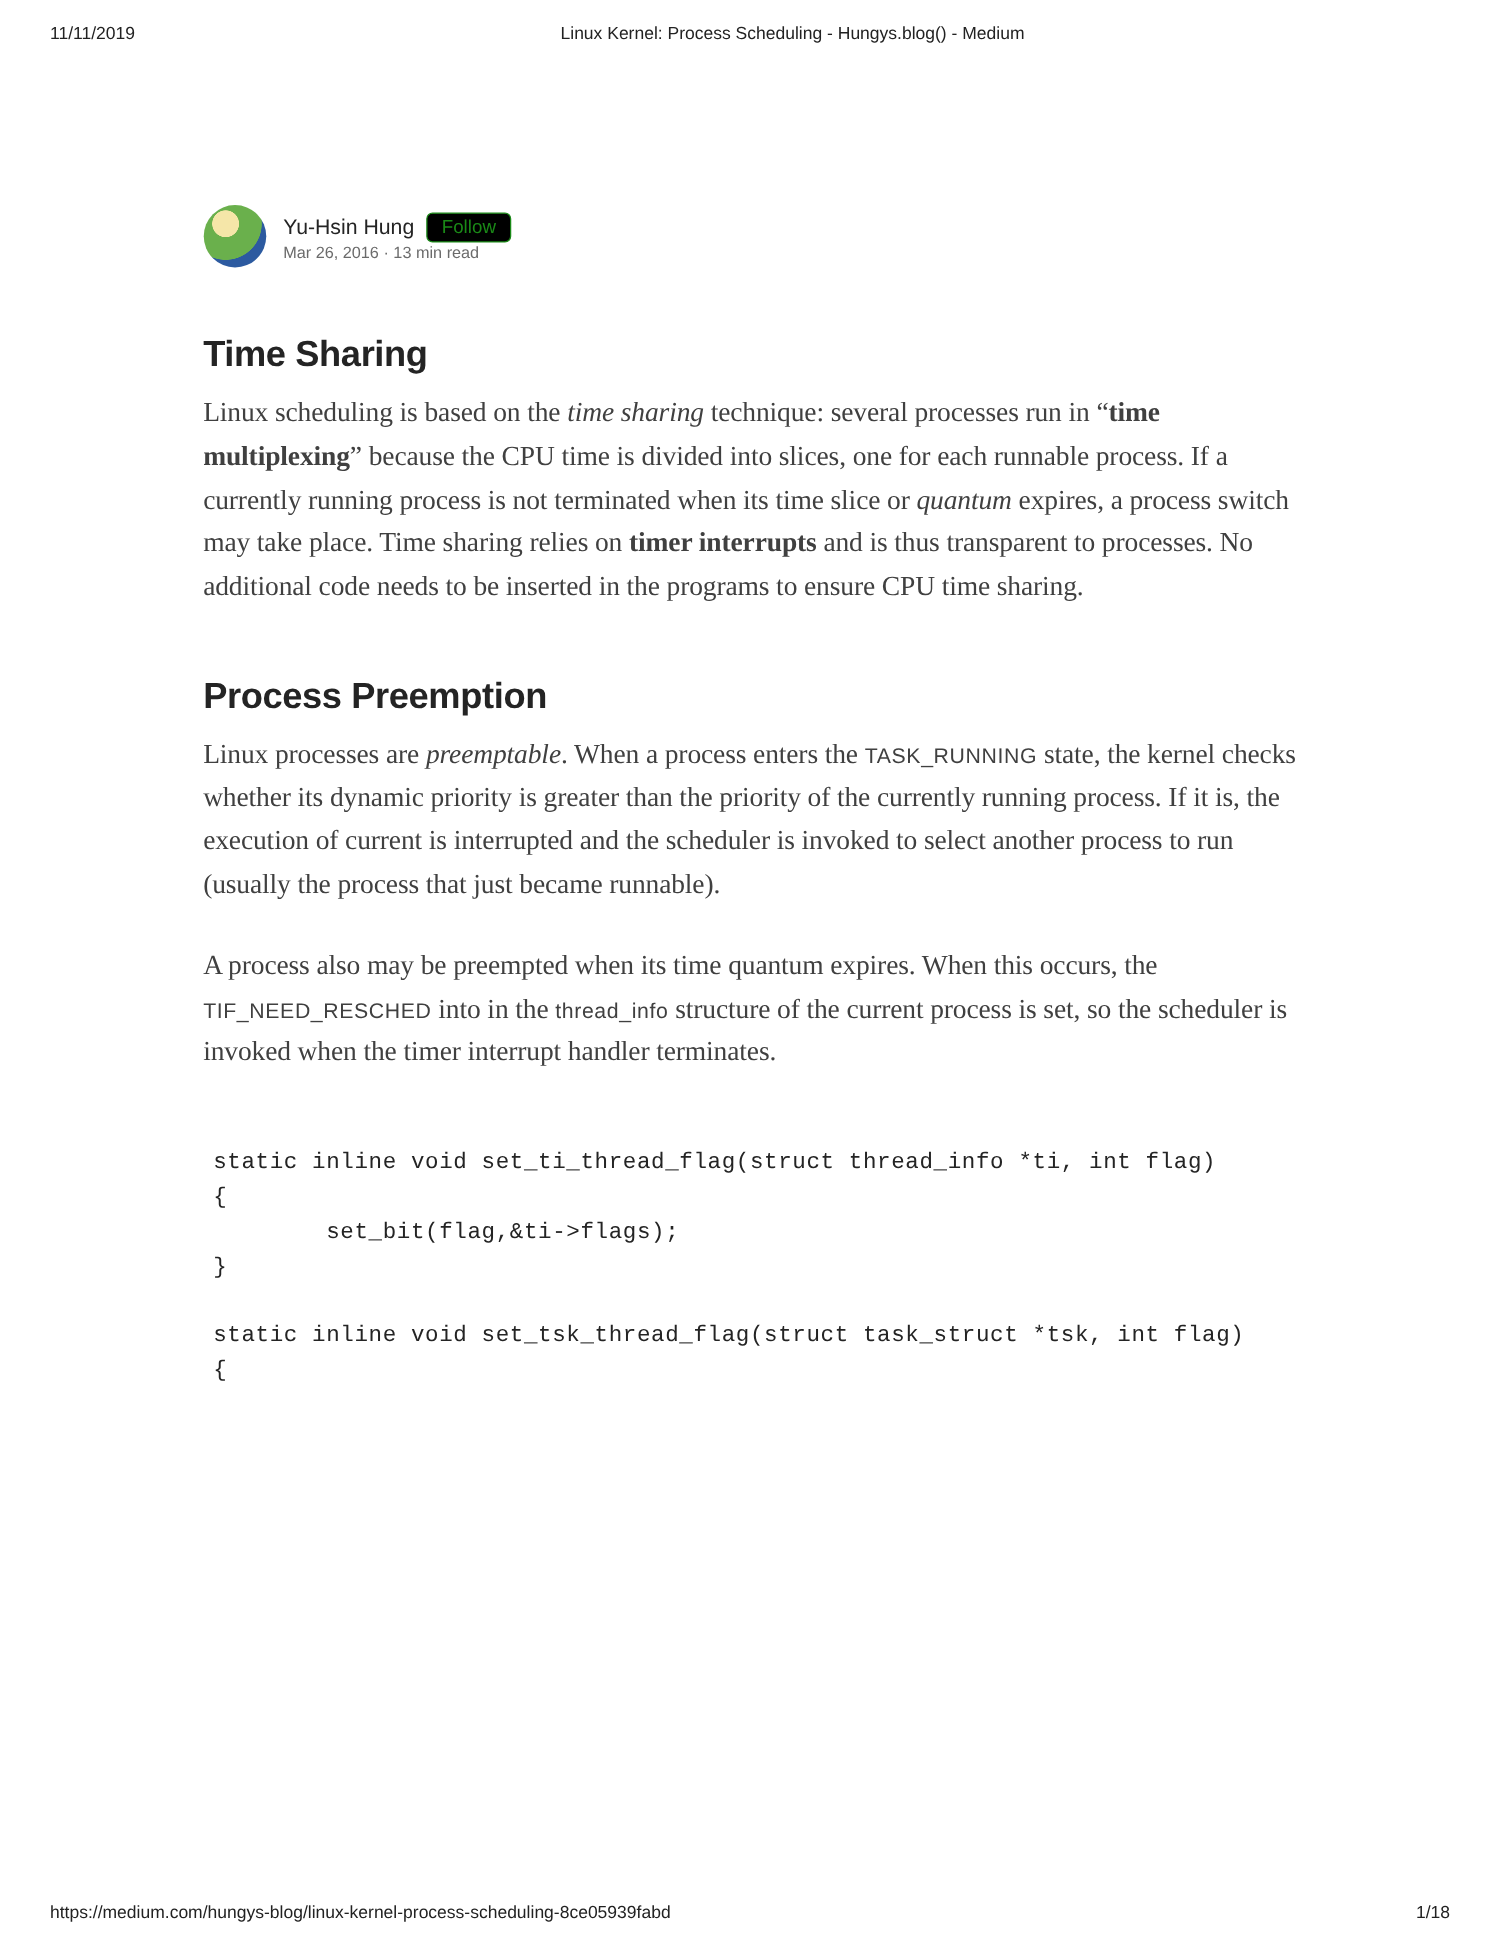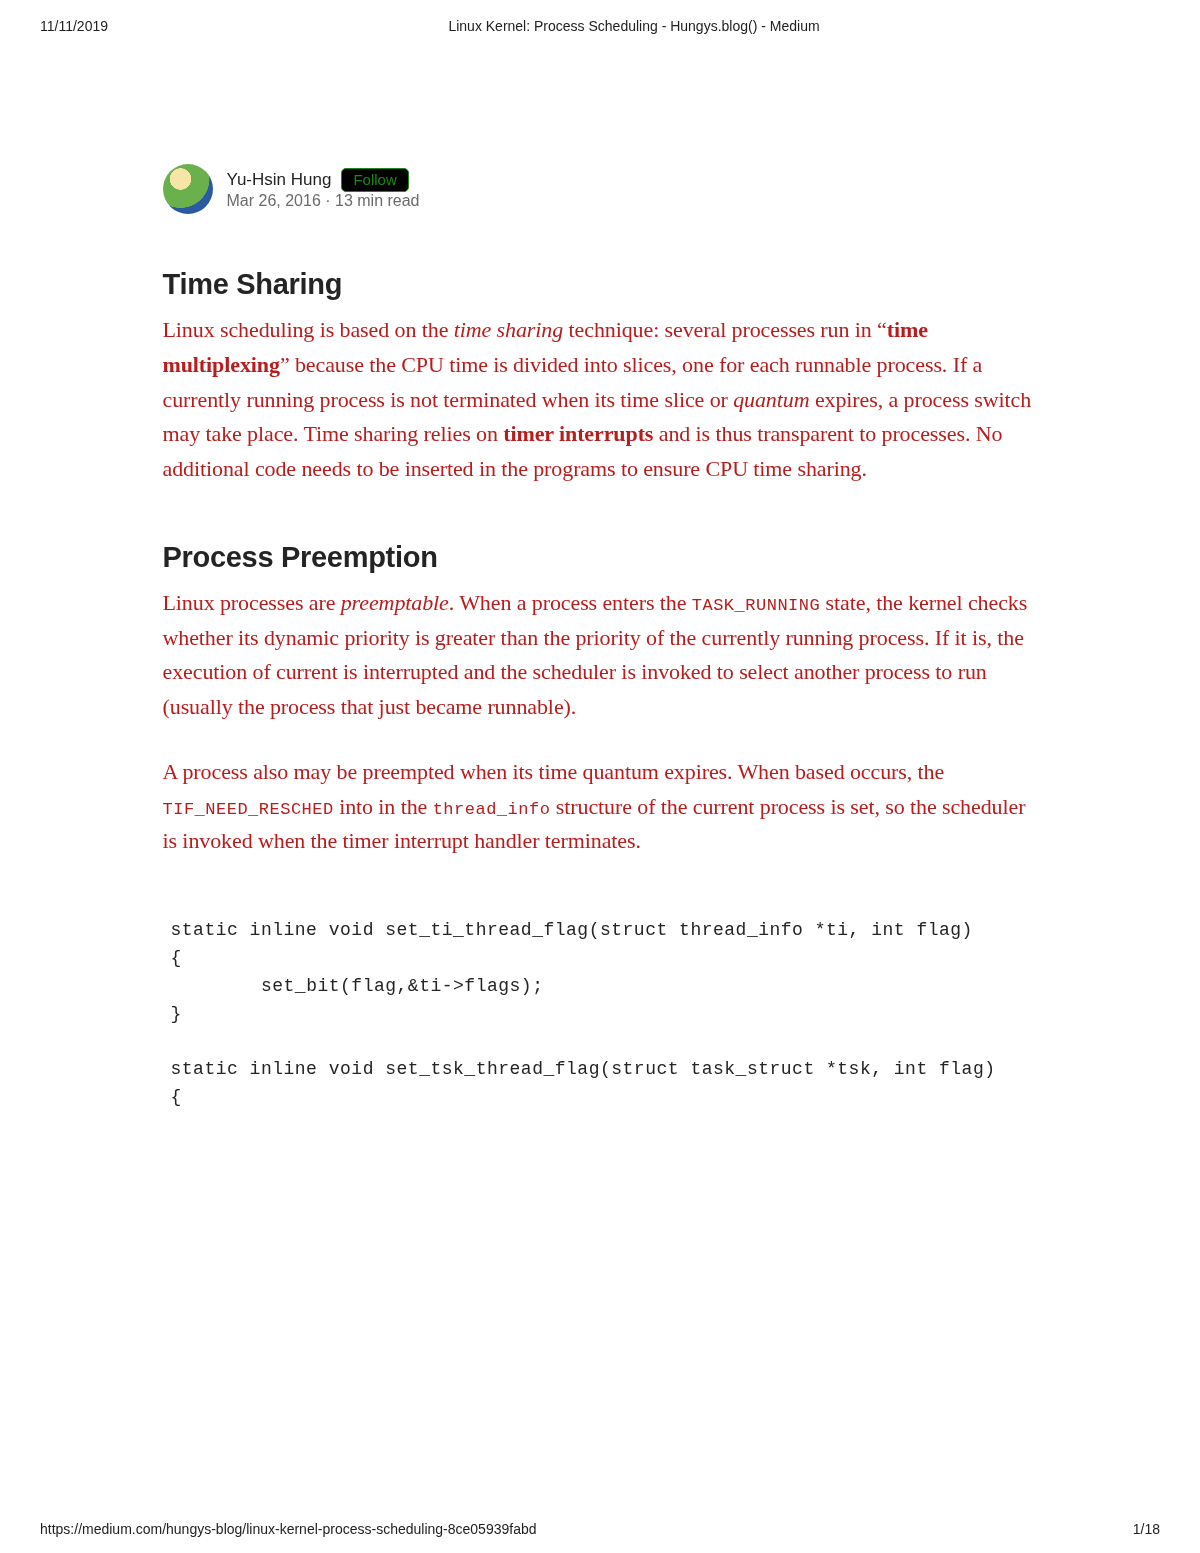--- a/index.html
+++ b/index.html
@@ -64,44 +64,44 @@
     font-size: 15px;
     color: #1a8917;
     border: 1.5px solid #1a8917;
     background: #000000;
     border-radius: 5px;
     padding: 2px 11px 3px 11px;
     cursor: pointer;
   }
   .meta {
     font-family: -apple-system, BlinkMacSystemFont, "Segoe UI", Helvetica, Arial, sans-serif;
-    font-size: 16px;
+    font-size: 13px;
     color: #6b6b6b;
   }
   h2.section {
     font-family: -apple-system, BlinkMacSystemFont, "Segoe UI", Helvetica, Arial, sans-serif;
     font-weight: 700;
     font-size: 29px;
     color: #242424;
     margin-top: 54px;
     letter-spacing: -0.3px;
   }
   p.body {
     font-family: Georgia, 'Times New Roman', serif;
     font-size: 22px;
     line-height: 1.58;
-    color: #b91c1c;
+    color: #404040;
     margin-top: 12px;
     letter-spacing: -0.1px;
   }
   p.body + p.body { margin-top: 30px; }
   .italic { font-style: italic; }
   .bold { font-weight: 700; }
   code.inline {
-    font-family: Liberation Mono, monospace;
+    font-family: Liberation Sans, sans-serif;
     font-size: 17px;
     letter-spacing: 0.5px;
     background: transparent;
   }
   pre.codeblock {
     font-family: "Courier New", Courier, monospace;
     font-size: 18px;
     line-height: 1.55;
     color: #242424;
     margin-top: 58px;
@@ -152,21 +152,21 @@
   <h2 class="section">Time Sharing</h2>
   <p class="body">
     <span>Linux scheduling is based on the </span><span class="italic">time sharing</span><span> technique: several processes run in “</span><span class="bold">time multiplexing</span><span>” because the CPU time is divided into slices, one for each runnable process. If a currently running process is not terminated when its time slice or </span><span class="italic">quantum</span><span> expires, a process switch may take place. Time sharing relies on </span><span class="bold">timer interrupts</span><span> and is thus transparent to processes. No additional code needs to be inserted in the programs to ensure CPU time sharing.</span>
   </p>
 
   <h2 class="section">Process Preemption</h2>
   <p class="body">
     <span>Linux processes are </span><span class="italic">preemptable</span><span>. When a process enters the </span><code class="inline">TASK_RUNNING</code><span> state, the kernel checks whether its dynamic priority is greater than the priority of the currently running process. If it is, the execution of current is interrupted and the scheduler is invoked to select another process to run (usually the process that just became runnable).</span>
   </p>
   <p class="body">
-    <span>A process also may be preempted when its time quantum expires. When based occurs, the </span><code class="inline">TIF_NEED_RESCHED</code><span> into in the </span><code class="inline">thread_info</code><span> structure of the current process is set, so the scheduler is invoked when the timer interrupt handler terminates.</span>
+    <span>A process also may be preempted when its time quantum expires. When this occurs, the </span><code class="inline">TIF_NEED_RESCHED</code><span> into in the </span><code class="inline">thread_info</code><span> structure of the current process is set, so the scheduler is invoked when the timer interrupt handler terminates.</span>
   </p>
 
   <pre class="codeblock">static inline void set_ti_thread_flag(struct thread_info *ti, int flag)
 {
         set_bit(flag,&amp;ti-&gt;flags);
 }
 
 static inline void set_tsk_thread_flag(struct task_struct *tsk, int flag)
 {</pre>
 

